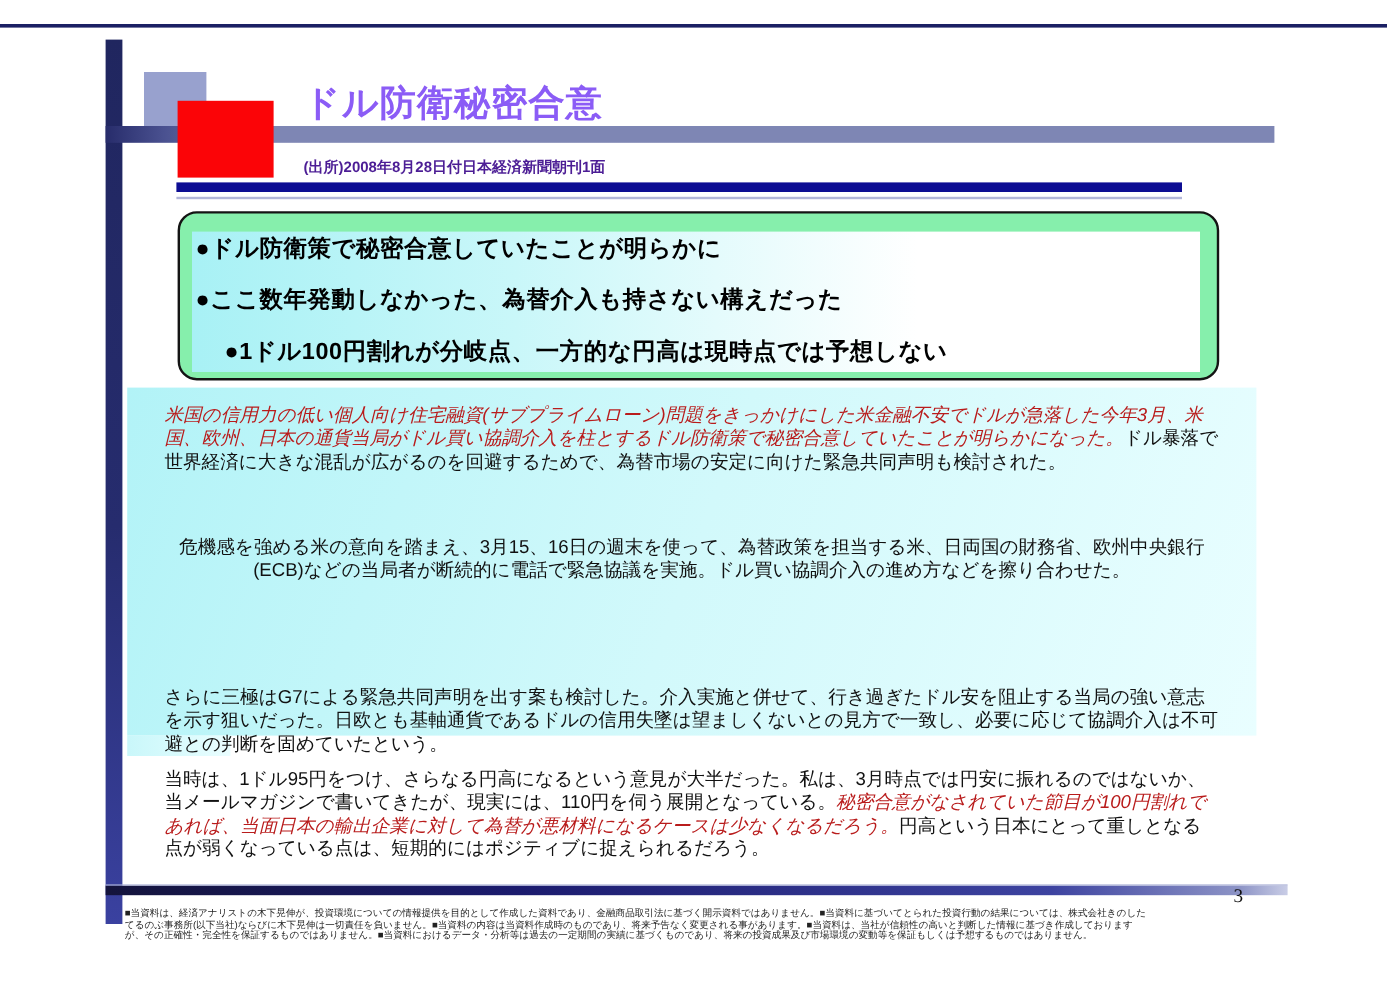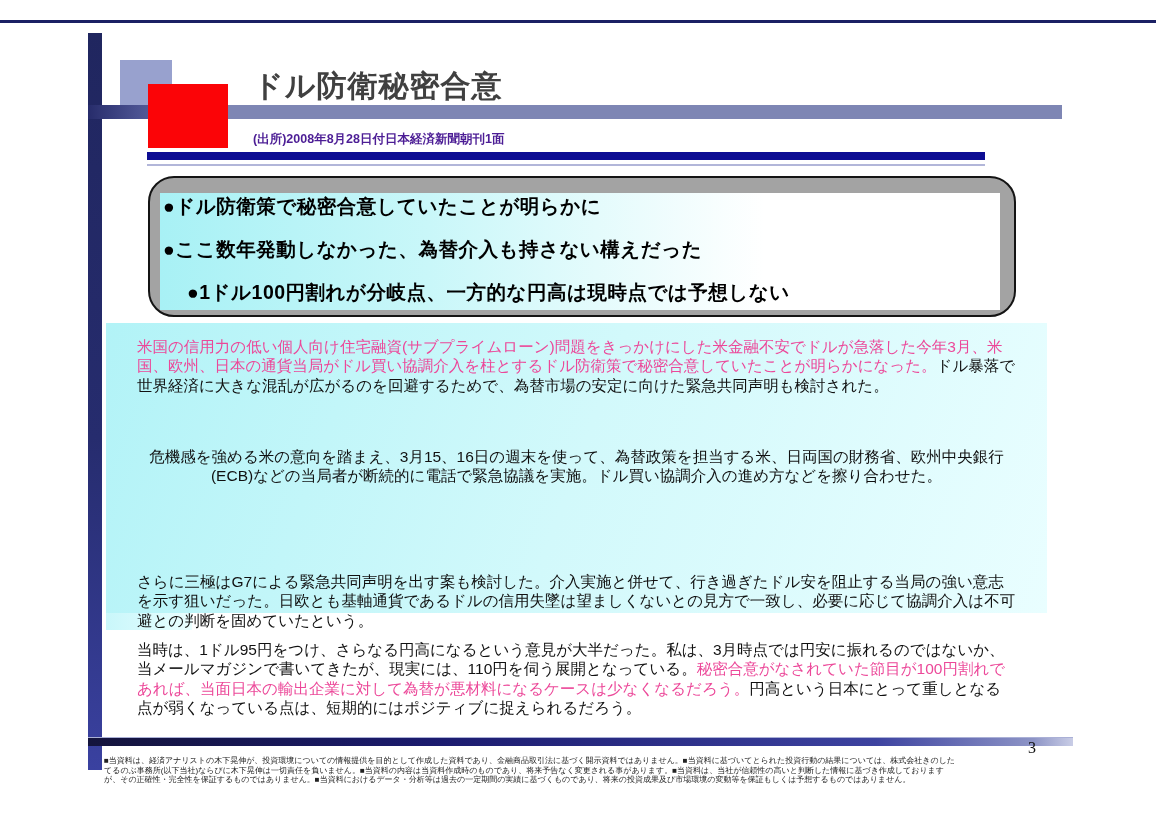--- a/index.html
+++ b/index.html
@@ -16,47 +16,47 @@
   
   .left-bar{left:88px;top:33px;width:14px;height:737px;
     background:linear-gradient(to bottom,#20265f 0%,#262c6e 55%,#3a41a0 100%);}
 
   
   .lav-square{left:120px;top:60px;width:52px;height:45px;background:#98a1ce;z-index:1;}
   .slate-band{left:88px;top:105px;width:974px;height:14px;z-index:2;
     background:linear-gradient(to right,#272c6b 0%,#4a5190 5%,#7e86b4 13%,#7e86b4 100%);}
   .red-square{left:148px;top:84px;width:80px;height:64px;background:#fb0407;z-index:3;}
 
-  .page-title{left:253px;top:66px;font-size:30px;font-weight:bold;color:#404040;
+  .page-title{left:253px;top:66px;font-size:30px;font-weight:bold;color:#8b5cf6;
     letter-spacing:1px;z-index:4;white-space:nowrap;}
   .source-caption{left:253px;top:131px;font-size:12.5px;font-weight:bold;color:#4c1d95;
     z-index:4;white-space:nowrap;}
 
   
   .navy-bar{left:147px;top:152px;width:838px;height:8px;background:#0d0d93;}
   .thin-line{left:147px;top:164px;width:838px;height:2px;background:#b2b6d9;}
 
   
-  .highlight-box{left:148px;top:176px;width:864px;height:137px;background:#a3a3a3;
-    border:2px solid #141414;border-radius:26px;z-index:4;}
+  .highlight-box{left:148px;top:176px;width:864px;height:137px;background:#86efac;
+    border:2px solid #141414;border-radius:16px;z-index:4;}
   .highlight-fill{position:absolute;left:10px;top:15px;right:14px;bottom:5px;
     background:linear-gradient(to right,#a8f1f5 0%,#c9f7f9 32%,#ffffff 72%);}
   .highlight-item{position:absolute;left:13px;font-size:19.5px;font-weight:bold;
     color:#000;white-space:nowrap;letter-spacing:0.5px;}
   .hl-0{top:15px;} .hl-1{top:58px;} .hl-2{top:101px;margin-left:24px;}
 
   
   .body-panel{left:106px;top:323px;width:941px;height:290px;
     background:linear-gradient(110deg,#b2f3f7 0%,#d2f9fb 50%,#e9feff 100%);}
   .body-panel-tab{left:106px;top:613px;width:86px;height:17px;
     background:linear-gradient(to right,#c9f7fa,#eafeff);}
 
   .para{left:137px;width:879px;font-size:15.5px;line-height:19.4px;color:#111;z-index:5;}
   .para-1{top:337px;} .para-2{top:447px;text-align:center;} .para-3{top:572px;} .para-4{top:640px;}
-  .t-red{color:#ec4899;}
+  .t-red{color:#b91c1c;font-style:italic;}
 
   
   .footer-divider{left:88px;top:737px;width:985px;height:8px;
     background:linear-gradient(to right,#14143c 0%,#1b1b6e 35%,#3d43a0 80%,#8d94c6 96%,#c9cde6 100%);
     border-top:1px solid #aab0d6;}
   .disclaimer{left:104px;top:714px;width:892px;font-size:8px;line-height:9.6px;color:#222;margin-top:42px;}
   .page-number{left:1028px;top:739px;font-size:16px;color:#111;
     font-family:"Liberation Serif","DejaVu Serif",serif;}
 </style>
 </head>

